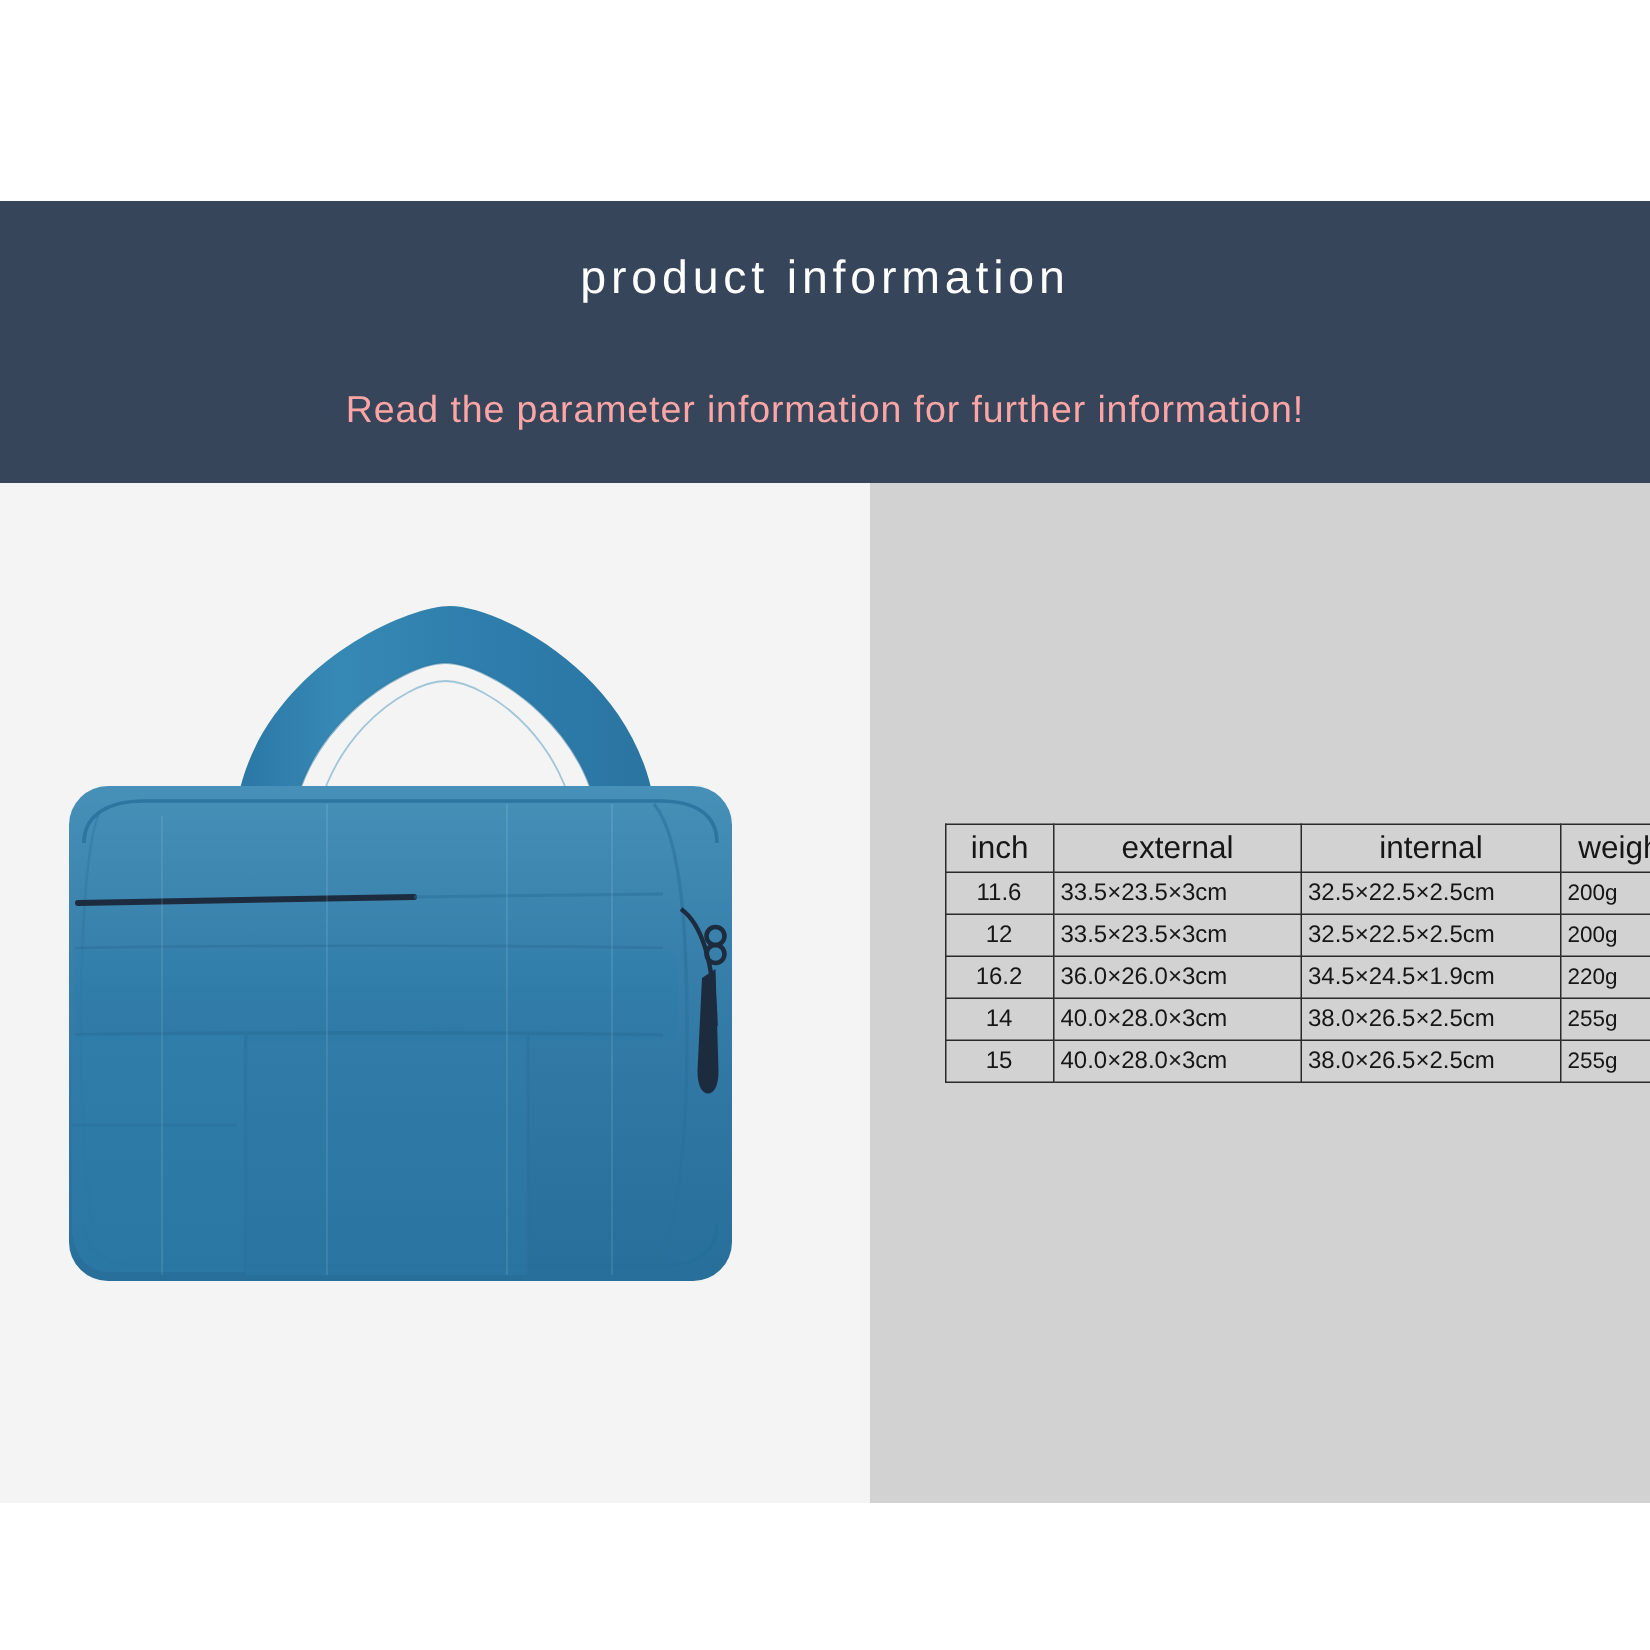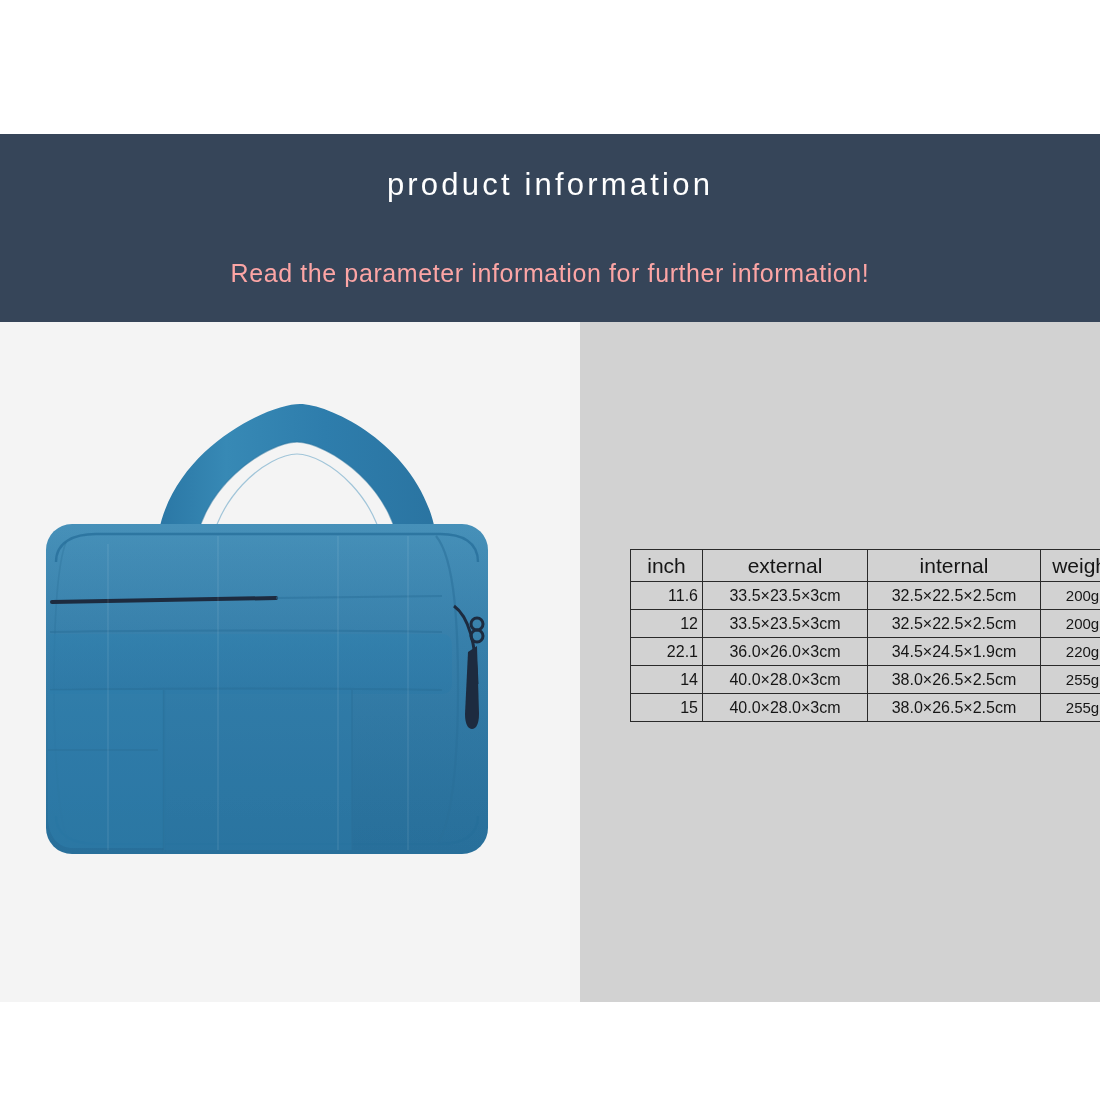--- a/index.html
+++ b/index.html
@@ -115,25 +115,24 @@
     height: 32px;
     padding: 0 4px;
     line-height: 30px;
   }
   table.spec-table tbody td {
     font-size: 16px;
     font-weight: 400;
     height: 28px;
     line-height: 26px;
     padding: 0 4px;
+    white-space: nowrap;
+  }
+  table.spec-table tbody td.cell-inch {
     text-align: center;
-    white-space: nowrap;
-  }
-  table.spec-table tbody td.cell-inch {
-    text-align: right;
     padding-left: 3px;
   }
   table.spec-table tbody td.cell-weight {
     font-size: 15px;
   }
 </style>
 </head>
 <body>
 
 <div id="page">
@@ -255,21 +254,21 @@
               <td class="cell-internal">32.5×22.5×2.5cm</td>
               <td class="cell-weight">200g</td>
             </tr>
             <tr>
               <td class="cell-inch">12</td>
               <td class="cell-external">33.5×23.5×3cm</td>
               <td class="cell-internal">32.5×22.5×2.5cm</td>
               <td class="cell-weight">200g</td>
             </tr>
             <tr>
-              <td class="cell-inch">22.1</td>
+              <td class="cell-inch">16.2</td>
               <td class="cell-external">36.0×26.0×3cm</td>
               <td class="cell-internal">34.5×24.5×1.9cm</td>
               <td class="cell-weight">220g</td>
             </tr>
             <tr>
               <td class="cell-inch">14</td>
               <td class="cell-external">40.0×28.0×3cm</td>
               <td class="cell-internal">38.0×26.5×2.5cm</td>
               <td class="cell-weight">255g</td>
             </tr>

